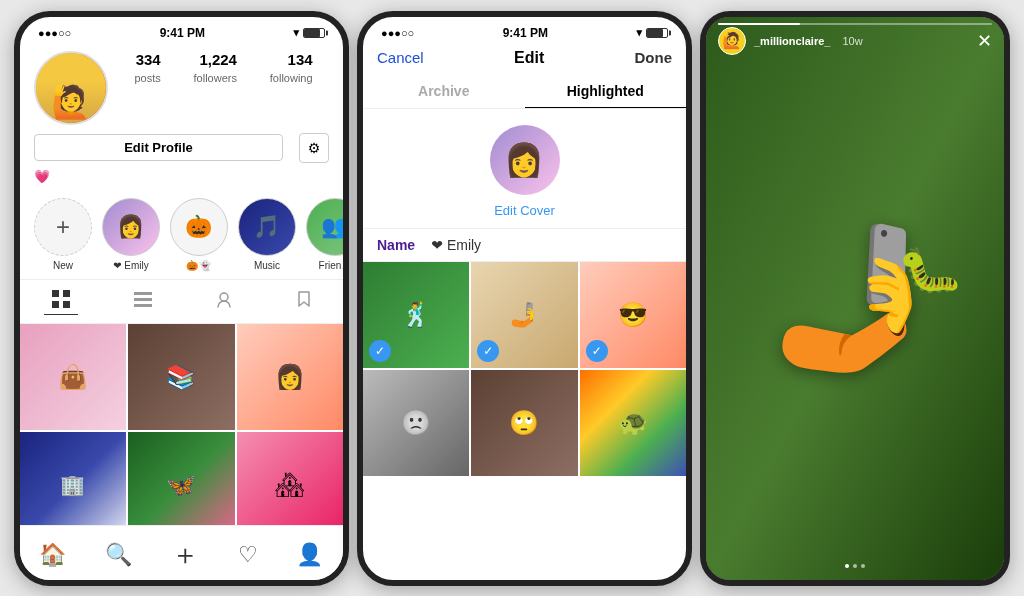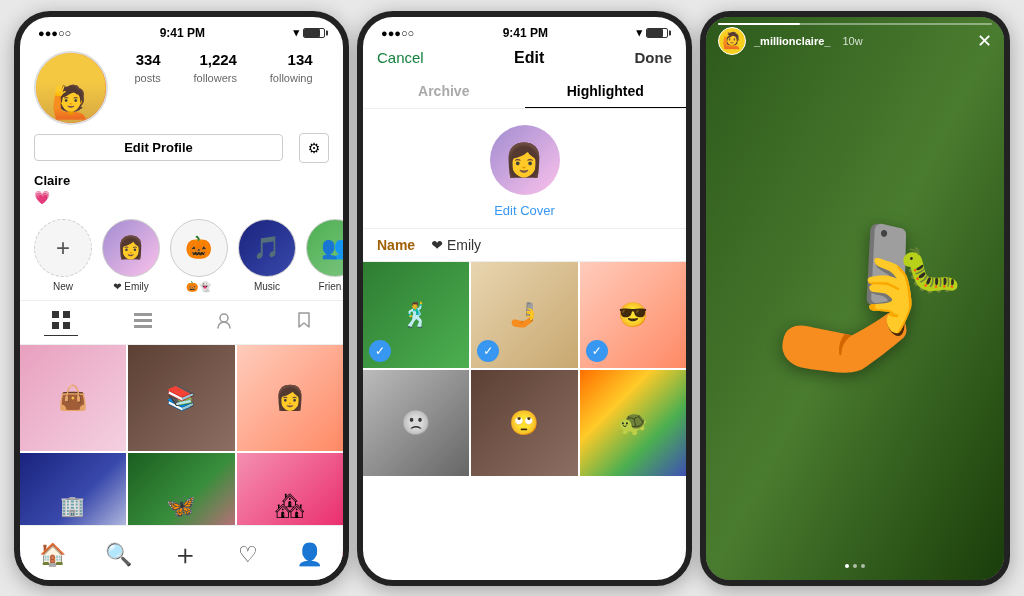--- a/index.html
+++ b/index.html
@@ -149,21 +149,21 @@
     }
     .bottom-nav-icon { font-size: 22px; color: #333; cursor: pointer; }
 
     
     .p2-nav {
       display: flex;
       justify-content: space-between;
       align-items: center;
       padding: 4px 14px 8px;
     }
-    .p2-cancel { font-size: 15px; color: #15803d; cursor: pointer; }
+    .p2-cancel { font-size: 15px; color: #1d4ed8; cursor: pointer; }
     .p2-title { font-size: 16px; font-weight: 700; }
     .p2-done { font-size: 15px; color: #333; font-weight: 600; cursor: pointer; }
     .p2-tabs {
       display: flex;
       border-bottom: 1px solid #eee;
     }
     .p2-tab {
       flex: 1;
       text-align: center;
       padding: 8px;
@@ -191,21 +191,21 @@
     }
     .p2-edit-cover { font-size: 13px; color: #3897f0; cursor: pointer; }
     .p2-name-row {
       display: flex;
       align-items: center;
       padding: 8px 14px;
       border-top: 1px solid #eee;
       border-bottom: 1px solid #eee;
       gap: 16px;
     }
-    .p2-name-label { font-size: 14px; font-weight: 600; color: #a16207; }
+    .p2-name-label { font-size: 14px; font-weight: 600; color: #4c1d95; }
     .p2-name-value { font-size: 14px; color: #333; display: flex; align-items: center; gap: 4px; }
     .p2-photos {
       display: grid;
       grid-template-columns: repeat(3, 1fr);
       gap: 2px;
       flex: 1;
     }
     .p2-photo-cell {
       aspect-ratio: 1;
       position: relative;
@@ -339,21 +339,20 @@
     </div>
   </div>
 
   <div style="padding: 8px 14px 4px; display:flex; gap:16px; align-items:center;">
     <button class="edit-profile-btn">Edit Profile</button>
     <div class="settings-icon">
       <span>⚙</span>
     </div>
   </div>
 
-  <div class="p1-name">Claire</div>
   <div class="p1-emoji">💗</div>
 
   <div class="p1-stories">
     <div class="story-item">
       <div class="story-circle story-new">
         <span style="font-size:24px;color:#555;font-weight:300;">+</span>
       </div>
       <div class="story-label">New</div>
     </div>
     <div class="story-item">

